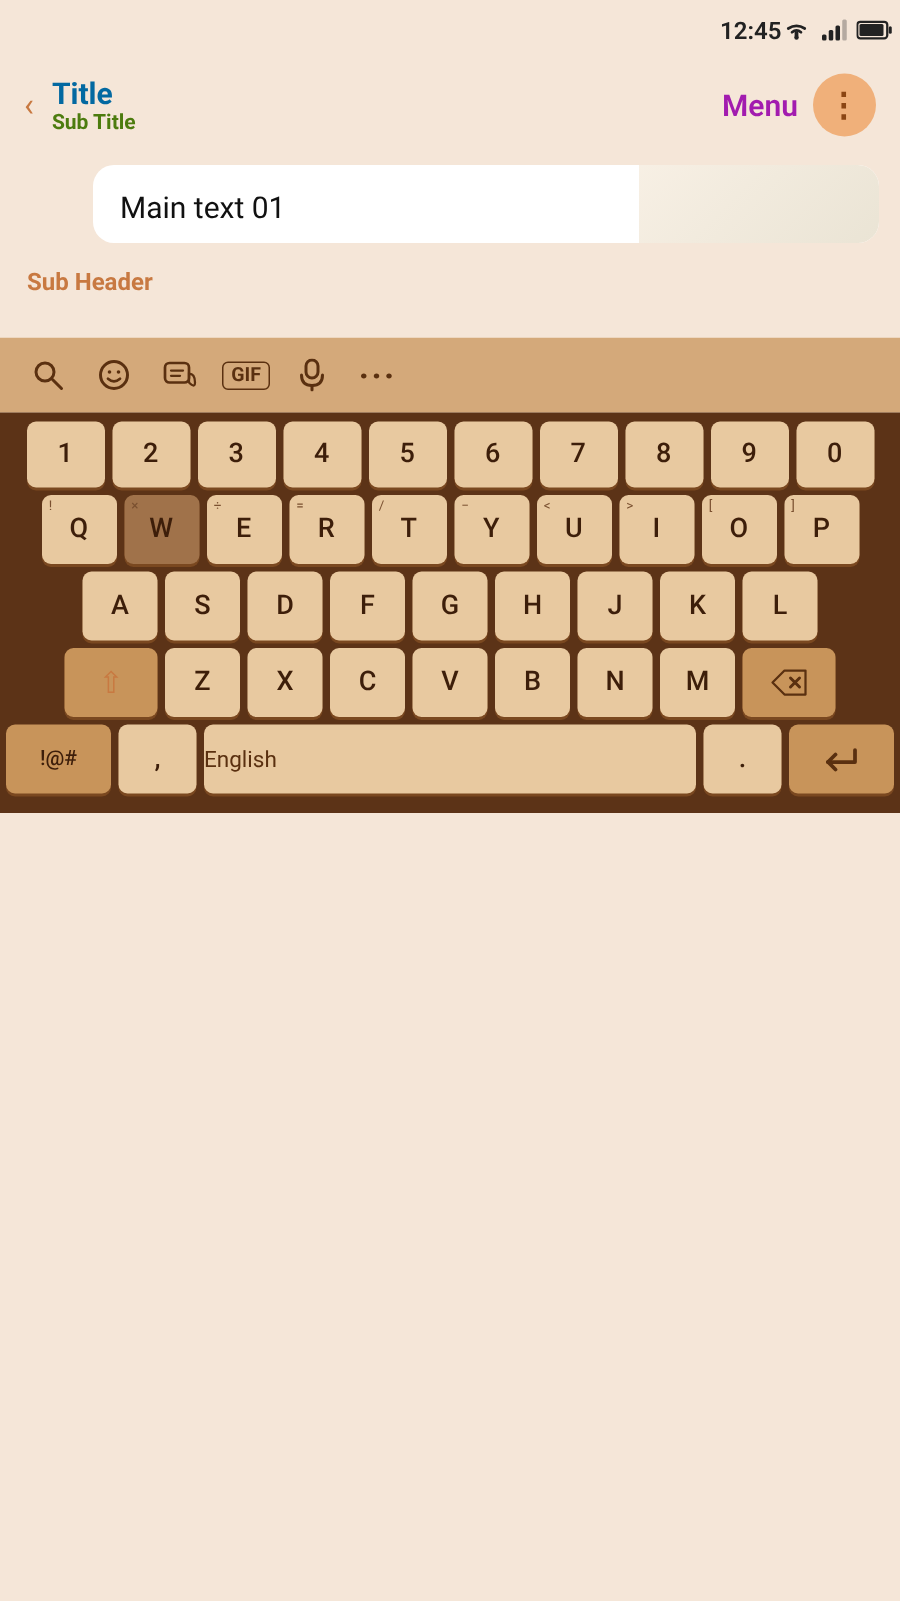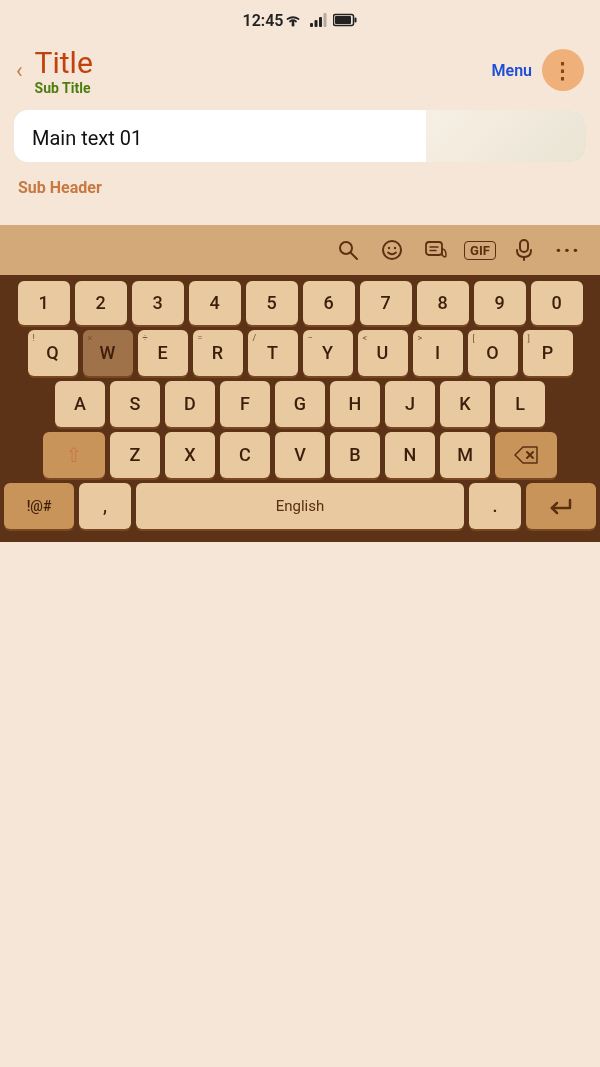--- a/index.html
+++ b/index.html
@@ -12,22 +12,22 @@
       overflow: hidden;
       position: relative;
     }
 
     
     .status-bar {
       background: #f5e6d8;
       height: 40px;
       display: flex;
       align-items: center;
-      justify-content: center;
-      padding: 0 20px;
+      justify-content: flex-end;
+      padding: 0 5px;
     }
     .status-time {
       font-size: 16px;
       font-weight: 600;
       color: #222;
     }
     .status-icons {
       display: flex;
       align-items: center;
       gap: 6px;
@@ -42,33 +42,33 @@
       padding: 0 16px;
     }
     .back-btn {
       color: #c87941;
       font-size: 22px;
       margin-right: 12px;
       cursor: pointer;
     }
     .title-block { flex: 1; }
     .app-title {
-      font-size: 30px;
-      font-weight: 400;
-      color: #c2410c;
+      font-size: 20px;
+      font-weight: 700;
+      color: #0369a1;
     }
     .app-subtitle {
       font-size: 14px;
       color: #4d7c0f;
       font-weight: 700;
     }
     .menu-label {
-      font-size: 16px;
+      font-size: 20px;
       font-weight: 600;
-      color: #1d4ed8;
+      color: #a21caf;
       margin-right: 10px;
     }
     .menu-dots-btn {
       width: 42px;
       height: 42px;
       background: #f0b07a;
       border-radius: 50%;
       display: flex;
       align-items: center;
       justify-content: center;
@@ -86,20 +86,21 @@
       position: relative;
     }
 
     
     .list-card {
       background: white;
       border-radius: 14px;
       margin-bottom: 8px;
       overflow: hidden;
       position: relative;
+      margin-left: 48px;
     }
     .list-item {
       padding: 16px 18px 12px;
       border-bottom: 1px solid #e0c8b0;
       position: relative;
     }
     .list-item:last-child { border-bottom: none; }
     .main-text {
       font-size: 20px;
       font-weight: 400;
@@ -129,21 +130,21 @@
       background: linear-gradient(135deg, #d4a96a 0%, #8B6914 100%);
       border-radius: 0 14px 14px 0;
     }
 
     
     .keyboard-toolbar {
       background: #d4a97a;
       height: 50px;
       display: flex;
       align-items: center;
-      justify-content: flex-end;
+      justify-content: flex-start;
       padding: 0 10px;
     }
     .kb-toolbar-btn {
       color: #5a3010;
       font-size: 20px;
       cursor: pointer;
       display: flex;
       align-items: center;
       justify-content: center;
       width: 44px;
@@ -222,21 +223,20 @@
       width: 52px;
       height: 46px;
     }
     .space-key {
       flex: 1;
       height: 46px;
       background: #e8c9a0;
       border-radius: 6px;
       display: flex;
       align-items: center;
-      justify-content: center;
       font-size: 15px;
       color: #5a3010;
       cursor: pointer;
       box-shadow: 0 2px 0 #7a4820;
       font-weight: 400;
     }
     .period-key {
       width: 52px;
       height: 46px;
     }

